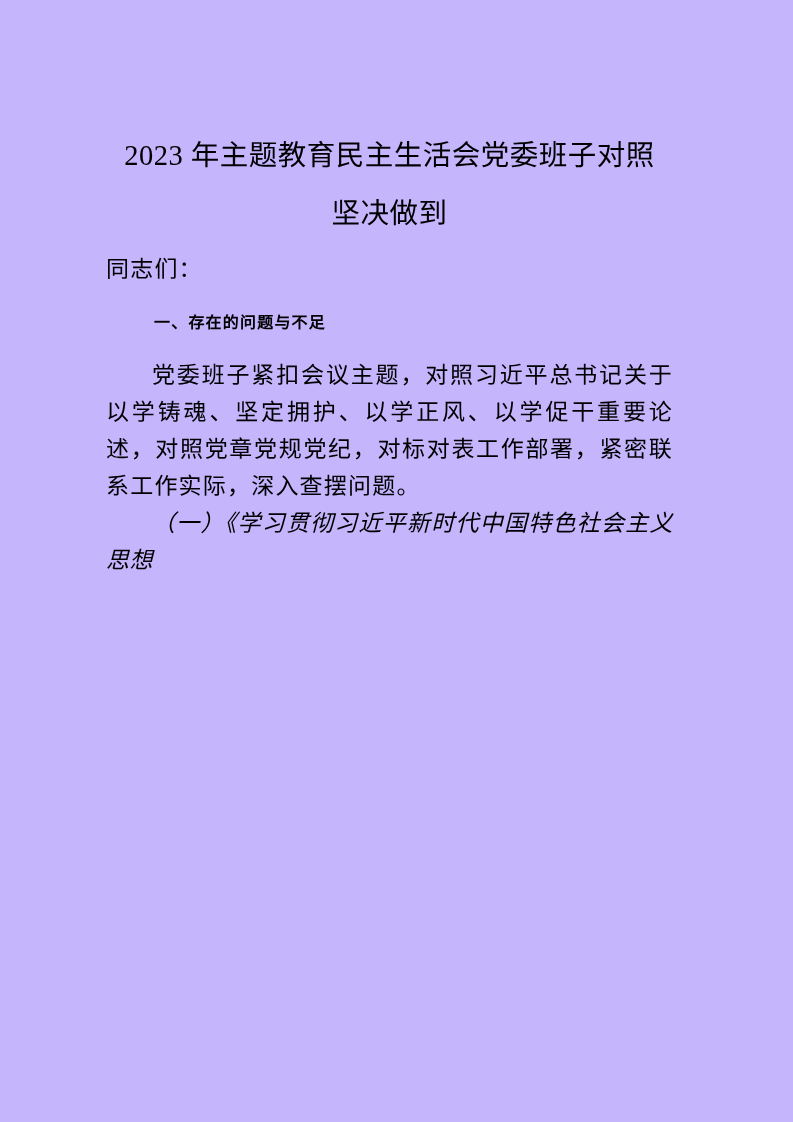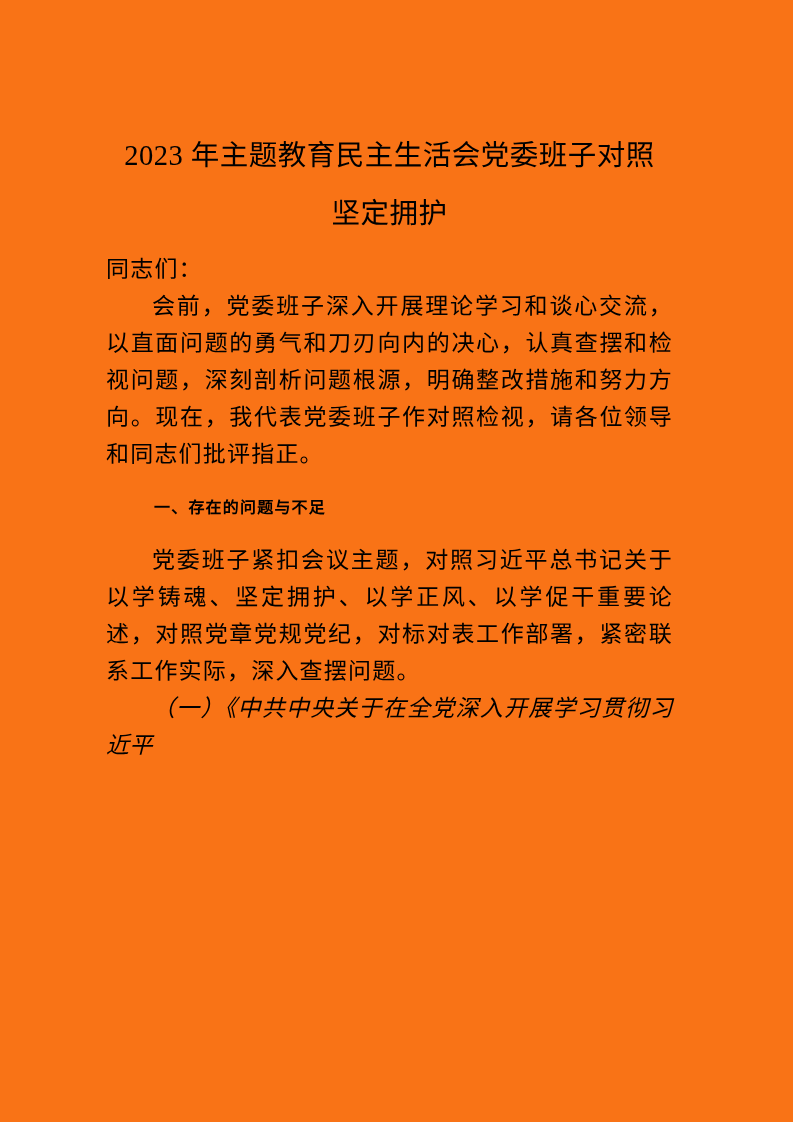--- a/index.html
+++ b/index.html
@@ -4,21 +4,21 @@
 <style>
   html, body {
     margin: 0;
     padding: 0;
     background: #ffffff;
   }
   .page {
     position: relative;
     width: 793px;
     height: 1122px;
-    background: #f97316;
+    background: #c4b5fd;
     color: #000000;
     overflow: hidden;
   }
   .content {
     position: absolute;
     left: 106px;
     top: 127px;
     width: 567px;
   }
   
@@ -61,28 +61,27 @@
   }
 </style>
 </head>
 <body>
 
 <div class="page">
   <div class="content">
 
     <h1 class="doc-title">
       <div class="title-line">2023 年主题教育民主生活会党委班子对照</div>
-      <div class="title-line">坚定拥护</div>
+      <div class="title-line">坚决做到</div>
     </h1>
 
     <p class="salutation">同志们：</p>
 
 
-    <p class="body-para">会前，党委班子深入开展理论学习和谈心交流，以直面问题的勇气和刀刃向内的决心，认真查摆和检视问题，深刻剖析问题根源，明确整改措施和努力方向。现在，我代表党委班子作对照检视，请各位领导和同志们批评指正。</p>
 
     <h2 class="section-heading">一、存在的问题与不足</h2>
 
     <p class="body-para">党委班子紧扣会议主题，对照习近平总书记关于以学铸魂、坚定拥护、以学正风、以学促干重要论述，对照党章党规党纪，对标对表工作部署，紧密联系工作实际，深入查摆问题。</p>
 
-    <p class="body-para kai-para">（一）《中共中央关于在全党深入开展学习贯彻习近平</p>
+    <p class="body-para kai-para">（一）《学习贯彻习近平新时代中国特色社会主义思想</p>
 
   </div>
 </div>
 
 </body></html>

